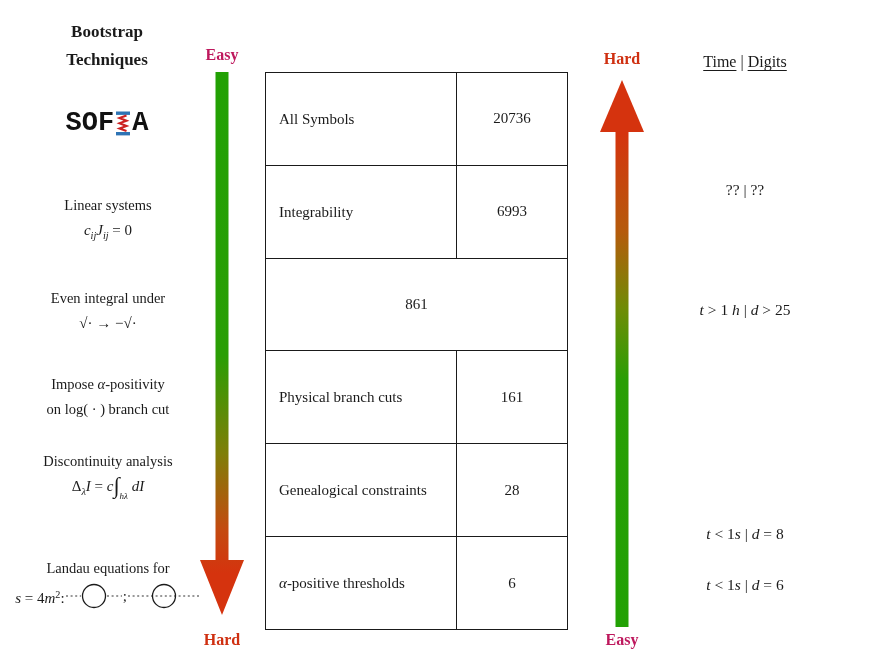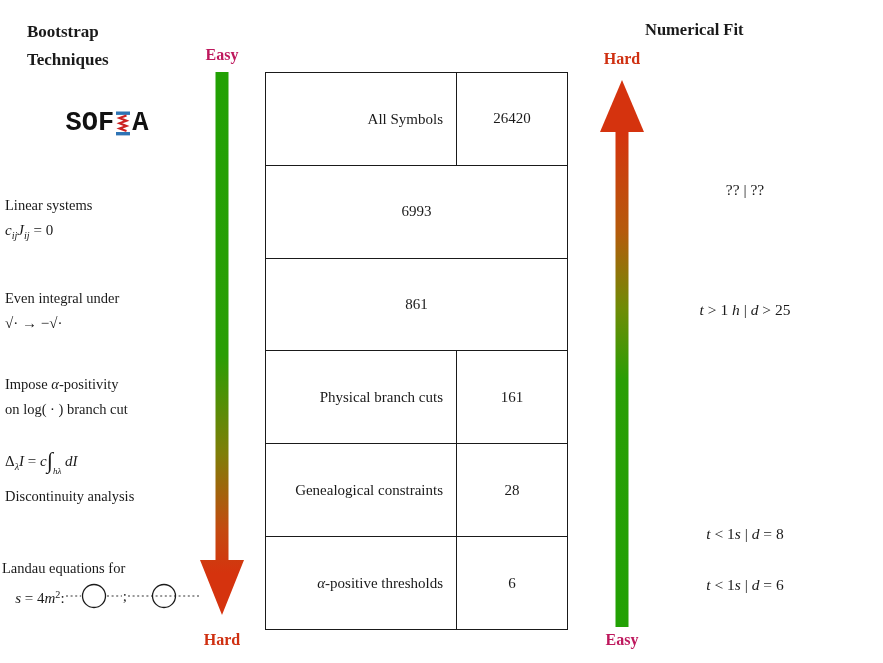--- a/index.html
+++ b/index.html
@@ -1,21 +1,21 @@
 <!DOCTYPE html>
 <html><head>
 <meta charset="utf-8">
 <style>
   html,body{margin:0;padding:0;background:#ffffff;}
   .canvas{
     position:relative;width:883px;height:663px;background:#ffffff;overflow:hidden;
     font-family:"Liberation Serif","DejaVu Serif",serif;color:#1a1a1a;
   }
   .abs{position:absolute;}
-  .center{}
+  .center{text-align:center;}
 
   
   .lp-title{left:27px;top:18px;width:160px;font-weight:bold;font-size:17px;line-height:28px;}
   .sofia{left:27px;top:100px;width:160px;display:flex;align-items:center;justify-content:center;
          font-family:"Liberation Mono","DejaVu Sans Mono",monospace;font-weight:700;font-size:27px;color:#111;margin-top:8px;}
   .sofia svg{margin:0 1px;}
   .tech{left:5px;width:206px;font-size:14.5px;line-height:25px;}
   .tech .tline{white-space:nowrap;}
   .formula{font-size:15px;}
   .bubble-line{display:flex;align-items:center;justify-content:center;gap:0;white-space:nowrap;}
@@ -32,21 +32,21 @@
   .arrow-label{width:72px;text-align:center;font-weight:bold;font-size:16px;}
   .green{color:#be185d;}
   .red{color:#cf2f10;}
 
   
   .ctable{left:265px;top:72px;width:303px;height:558px;border:1px solid #1a1a1a;
           display:flex;flex-direction:column;box-sizing:border-box;font-size:15px;}
   .trow{flex:1;display:flex;border-top:1px solid #1a1a1a;}
   .trow:first-child{border-top:none;}
   .tcell-l{width:191px;border-right:1px solid #1a1a1a;display:flex;align-items:center;
-           justify-content:flex-end;text-align:center;padding:0 13px;box-sizing:border-box;line-height:24px;}
+           justify-content:flex-start;text-align:center;padding:0 13px;box-sizing:border-box;line-height:24px;}
   .tcell-c{flex:1;display:flex;align-items:center;justify-content:center;}
 
   
   .rp-title{left:645px;top:20px;width:200px;font-weight:bold;font-size:16.5px;}
   .rp-header{left:645px;top:53px;width:200px;font-size:16px;}
   .rp-header .u{text-decoration:underline;text-underline-offset:3px;}
   .fit-val{left:645px;width:200px;text-align:center;font-size:15.5px;}
 </style>
 </head>
 <body>
@@ -77,22 +77,22 @@
     <div class="tline"><span class="sg-n">Even integral under</span></div>
     <div class="tline formula"><span class="sg-n">√· → −√·</span></div>
   </div>
 
   <div class="abs tech center" style="top:372px;">
     <div class="tline"><span class="sg-n">Impose </span><span class="sg-i">α</span><span class="sg-n">-positivity</span></div>
     <div class="tline"><span class="sg-n">on log( · ) branch cut</span></div>
   </div>
 
   <div class="abs tech center" style="top:449px;">
+    <div class="tline"><span class="sg-n">Discontinuity analysis</span></div>
     <div class="tline formula"><span class="sg-n">Δ</span><span class="sg-subi">λ</span><span class="sg-i">I</span><span class="sg-n"> = </span><span class="sg-i">c</span><span class="sg-int">∫</span><span class="sg-isub">hλ</span><span class="sg-i"> dI</span></div>
-    <div class="tline"><span class="sg-n">Discontinuity analysis</span></div>
   </div>
 
   <div class="abs tech center" style="top:556px;left:2px;width:212px;">
     <div class="tline"><span class="sg-n">Landau equations for</span></div>
     <div class="tline formula bubble-line">
       <span><span class="sg-i">s</span><span class="sg-n"> = 4</span><span class="sg-i">m</span><span class="sg-sup">2</span><span class="sg-n">: </span></span>
       <svg width="58" height="30" viewBox="0 0 58 30">
         <line x1="1" y1="15" x2="16" y2="15" stroke="#333" stroke-width="1.2" stroke-dasharray="2,2.6"></line>
         <circle cx="29" cy="15" r="11.5" fill="none" stroke="#1a1a1a" stroke-width="1.3"></circle>
         <line x1="42" y1="15" x2="57" y2="15" stroke="#333" stroke-width="1.2" stroke-dasharray="2,2.6"></line>
@@ -120,23 +120,26 @@
     <rect x="16.5" y="0" width="13" height="492" fill="url(#gradL)"></rect>
     <polygon points="1,488 45,488 23,543" fill="url(#gradL)"></polygon>
   </svg>
   <div class="abs arrow-label red" style="left:186px;top:631px;">Hard</div>
 
   <div class="abs ctable">
     <div class="trow">
       <div class="tcell-l">
           <span class="sg-n">All Symbols</span>
         </div>
-      <div class="tcell-c">26420</div>
+      <div class="tcell-c">20736</div>
     </div>
     <div class="trow">
+      <div class="tcell-l">
+          <span class="sg-n">Integrability</span>
+        </div>
       <div class="tcell-c">6993</div>
     </div>
     <div class="trow">
       <div class="tcell-c">861</div>
     </div>
     <div class="trow">
       <div class="tcell-l">
           <span class="sg-n">Physical branch cuts</span>
         </div>
       <div class="tcell-c">161</div>
@@ -166,20 +169,24 @@
         <stop offset="0.42" stop-color="#6f8c06"></stop>
         <stop offset="0.55" stop-color="#2a9e05"></stop>
         <stop offset="1" stop-color="#22a104"></stop>
       </linearGradient>
     </defs>
     <polygon points="23,2 45,54 1,54" fill="url(#gradR)"></polygon>
     <rect x="16.5" y="50" width="13" height="499" fill="url(#gradR)"></rect>
   </svg>
   <div class="abs arrow-label green" style="left:586px;top:631px;">Easy</div>
 
-  <div class="abs rp-title center">Numerical Fit</div>
+  <div class="abs rp-header center">
+    <span class="u">Time</span>
+    <span>|</span>
+    <span class="u">Digits</span>
+  </div>
 
   <div class="abs fit-val" style="top:181px;"><span class="sg-n">?? | ??</span></div>
   <div class="abs fit-val" style="top:301px;"><span class="sg-i">t</span><span class="sg-n"> &gt; 1 </span><span class="sg-i">h</span><span class="sg-n"> | </span><span class="sg-i">d</span><span class="sg-n"> &gt; 25</span></div>
   <div class="abs fit-val" style="top:486px;margin-top:39px;"><span class="sg-i">t</span><span class="sg-n"> &lt; 1</span><span class="sg-i">s</span><span class="sg-n"> | </span><span class="sg-i">d</span><span class="sg-n"> = 8</span></div>
   <div class="abs fit-val" style="top:576px;"><span class="sg-i">t</span><span class="sg-n"> &lt; 1</span><span class="sg-i">s</span><span class="sg-n"> | </span><span class="sg-i">d</span><span class="sg-n"> = 6</span></div>
 
 </div>
 
 </body></html>

